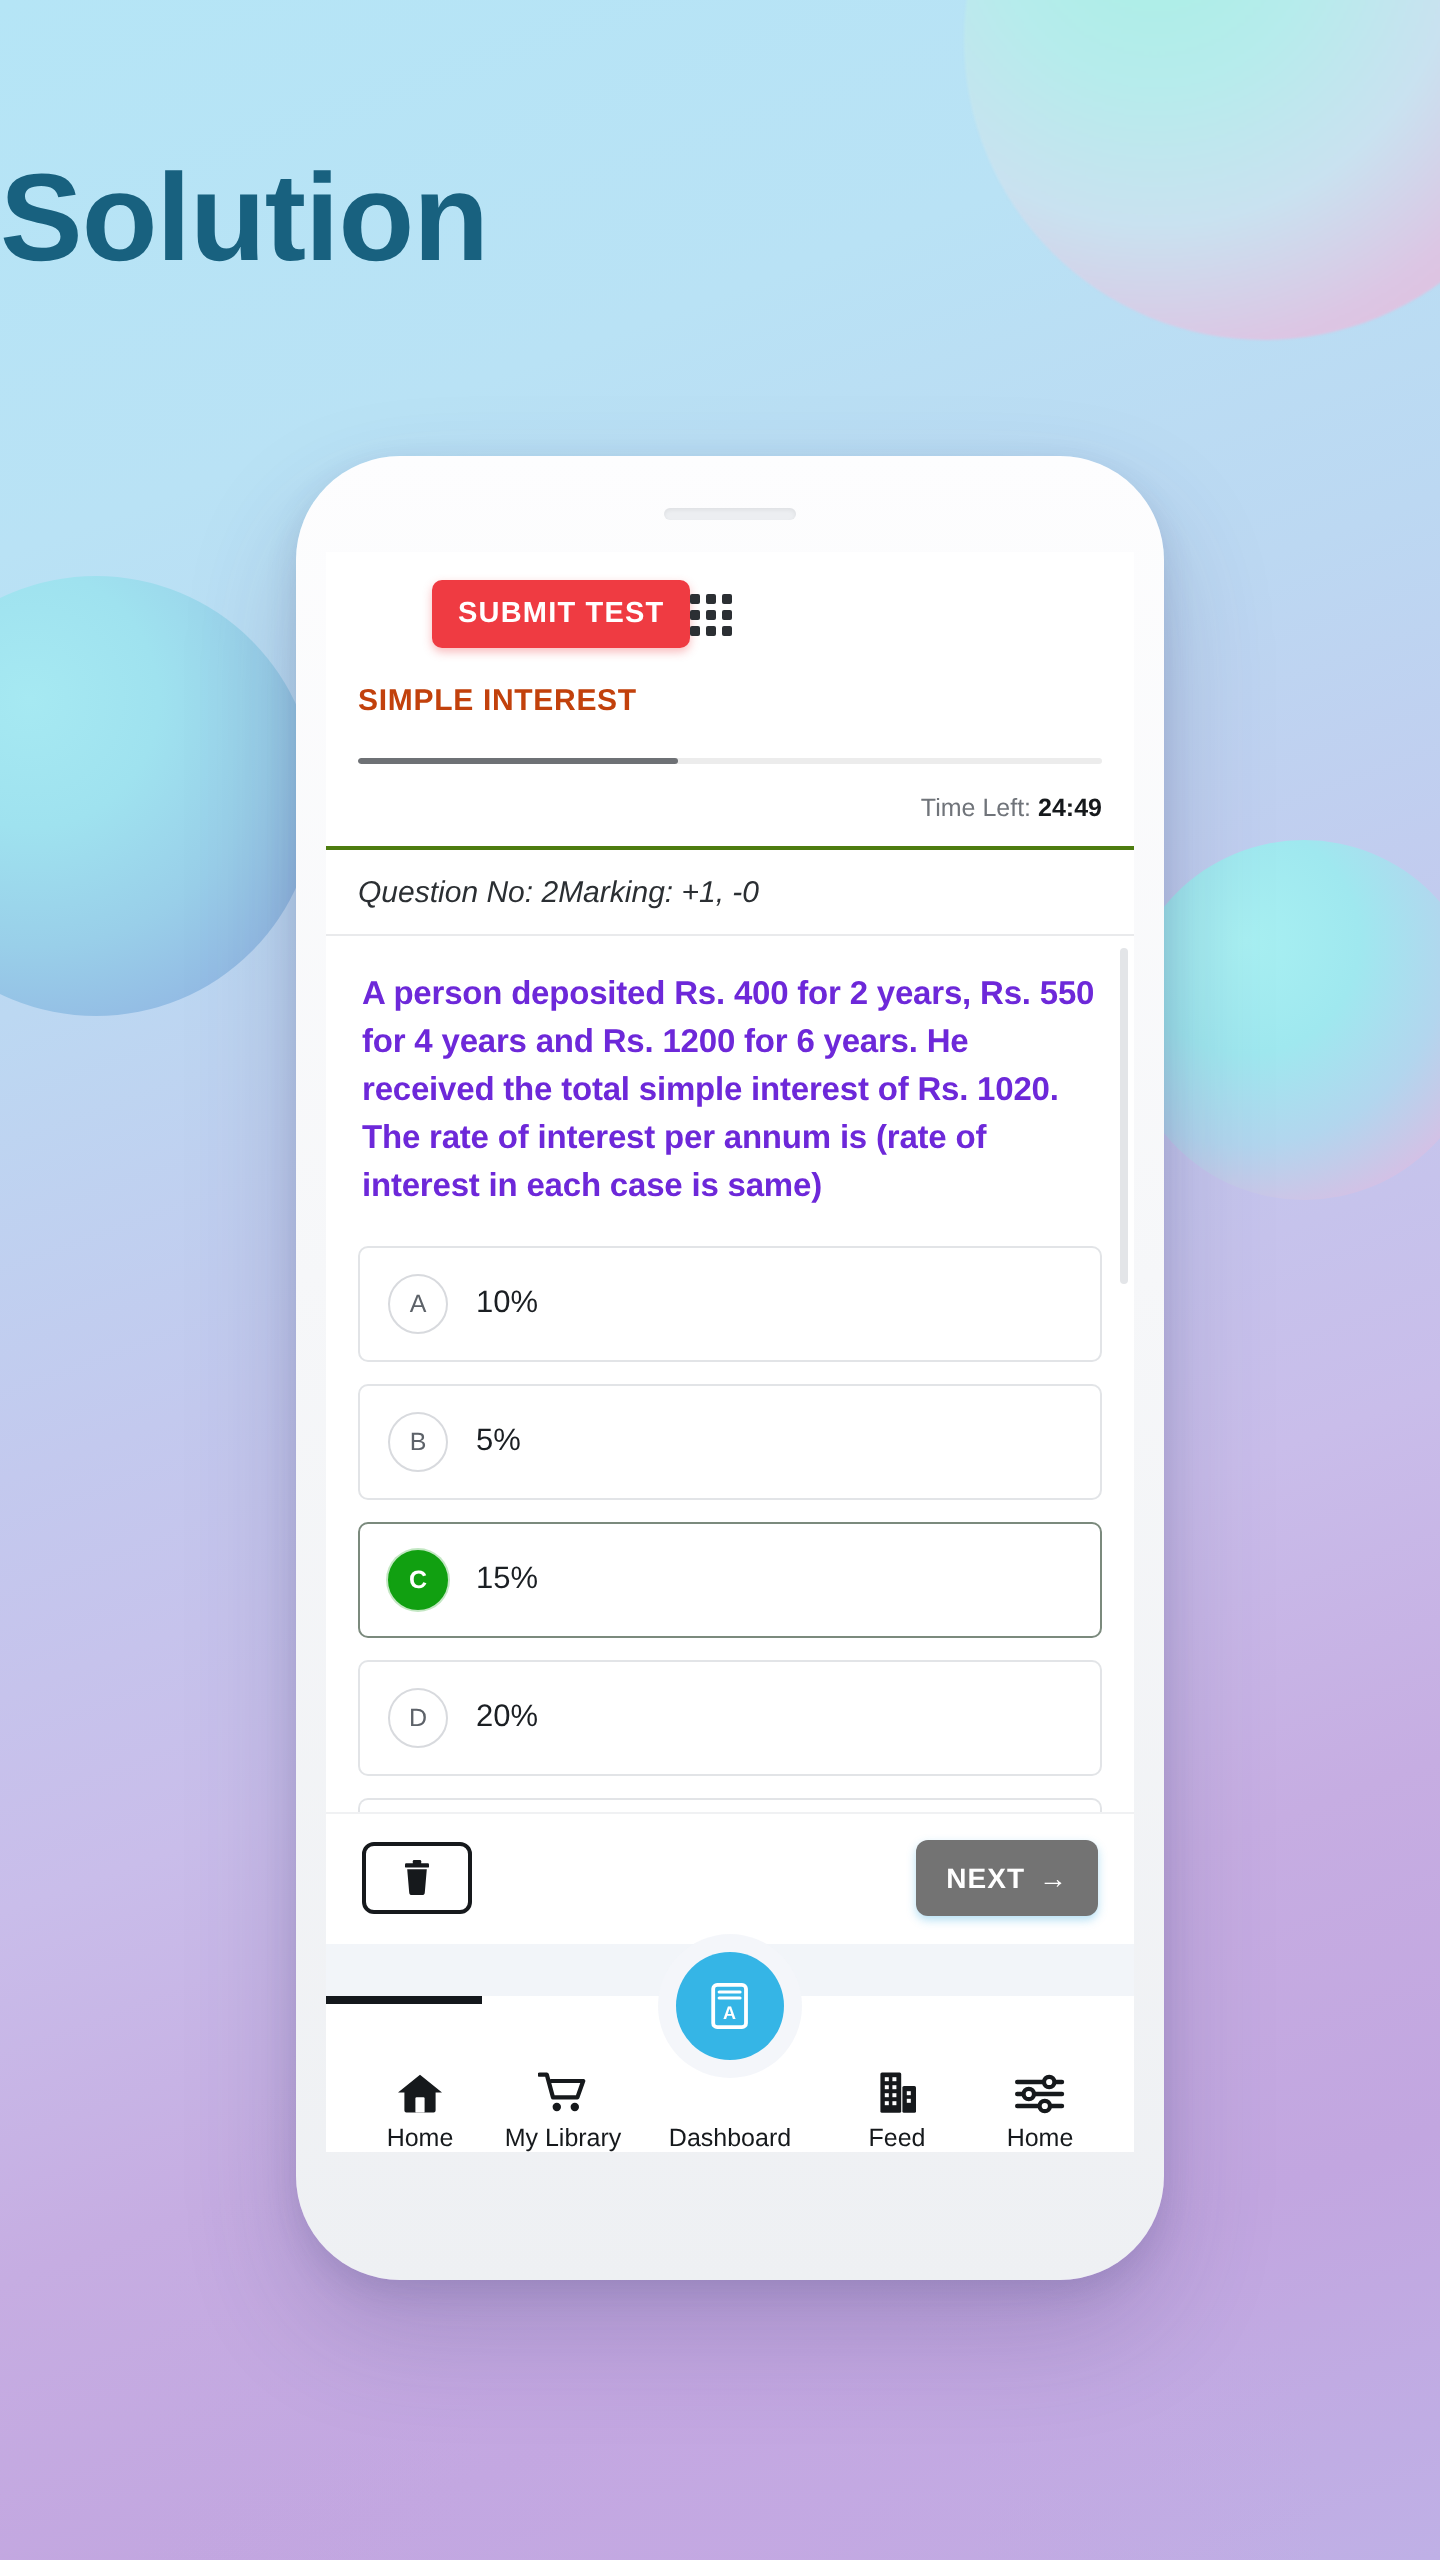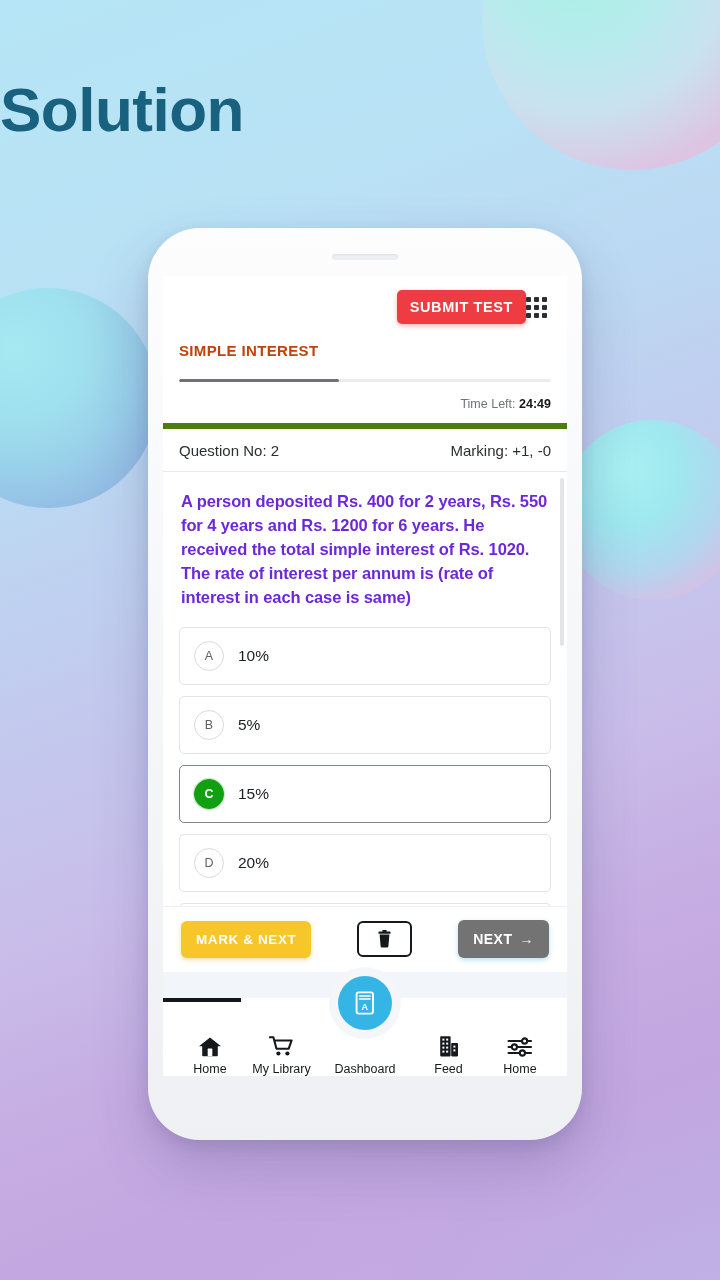--- a/index.html
+++ b/index.html
@@ -111,21 +111,22 @@
 
   
   .app-header {
     padding: 14px 16px 0 16px;
     background: #fff;
     flex: none;
   }
   .header-row1 {
     display: flex;
     align-items: center;
-    justify-content: flex-end;
+    justify-content: flex-start;
+    margin-left: 37px;
   }
   #submit-test-button {
     background: #ef3b42;
     color: #fff;
     border: none;
     border-radius: 5px;
     font-size: 14.5px;
     font-weight: 700;
     letter-spacing: .6px;
     padding: 9px 13px;
@@ -172,29 +173,29 @@
     color: #737madeup;
     color: #70747a;
     margin-top: 15px;
     padding-bottom: 12px;
   }
   .time-left b { color: #16191c; font-weight: 700; text-align: right; }
 
   
   .meta-bar {
     display: flex;
-    justify-content: space-between;
     align-items: center;
     padding: 13px 16px 12px 16px;
-    border-top: 6px solid #4d7c0f;
+    border-top: 2px solid #4d7c0f;
     border-bottom: 1px solid #e9eaec;
     font-size: 15px;
     color: #2b2f33;
     background: #fff;
     flex: none;
+    font-style: italic;
   }
 
   
   .q-scroll {
     flex: 1 1 auto;
     overflow: hidden;
     position: relative;
     padding: 0 14px;
     background: #fff;
   }
@@ -440,21 +441,20 @@
 
       <div class="option">
         <div class="opt-badge">D</div>
         <div class="opt-text">20%</div>
       </div>
 
       <div class="option partial"></div>
     </div>
 
     <div class="action-bar">
-      <button id="mark-next-button">MARK &amp; NEXT</button>
 
       <button id="clear-response-button">
         <span>
           <svg width="15" height="18" viewBox="0 0 15 18">
             <rect x="1.5" y="1.6" width="12" height="2.2" rx="0.6" fill="#16191c"></rect>
             <rect x="5.4" y="0" width="4.2" height="2.2" rx="0.6" fill="#16191c"></rect>
             <path d="M2.6 4.6 h9.8 l-1 11.6 a1.4 1.4 0 0 1 -1.4 1.3 H5 a1.4 1.4 0 0 1 -1.4 -1.3 z" fill="#16191c"></path>
           </svg>
         </span>
       </button>

